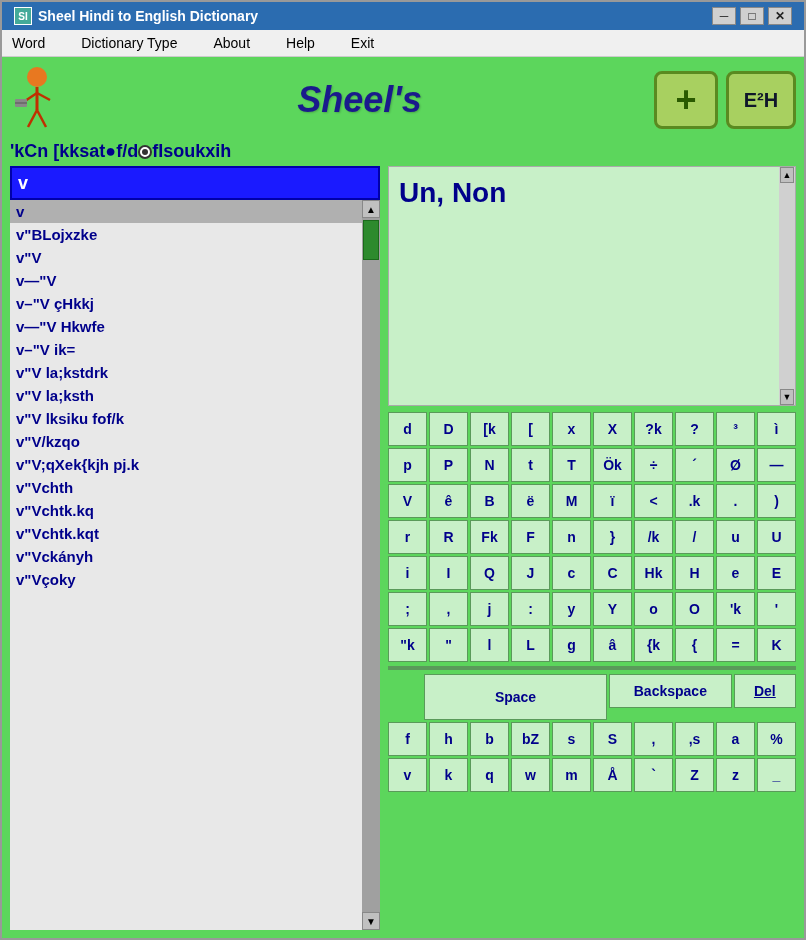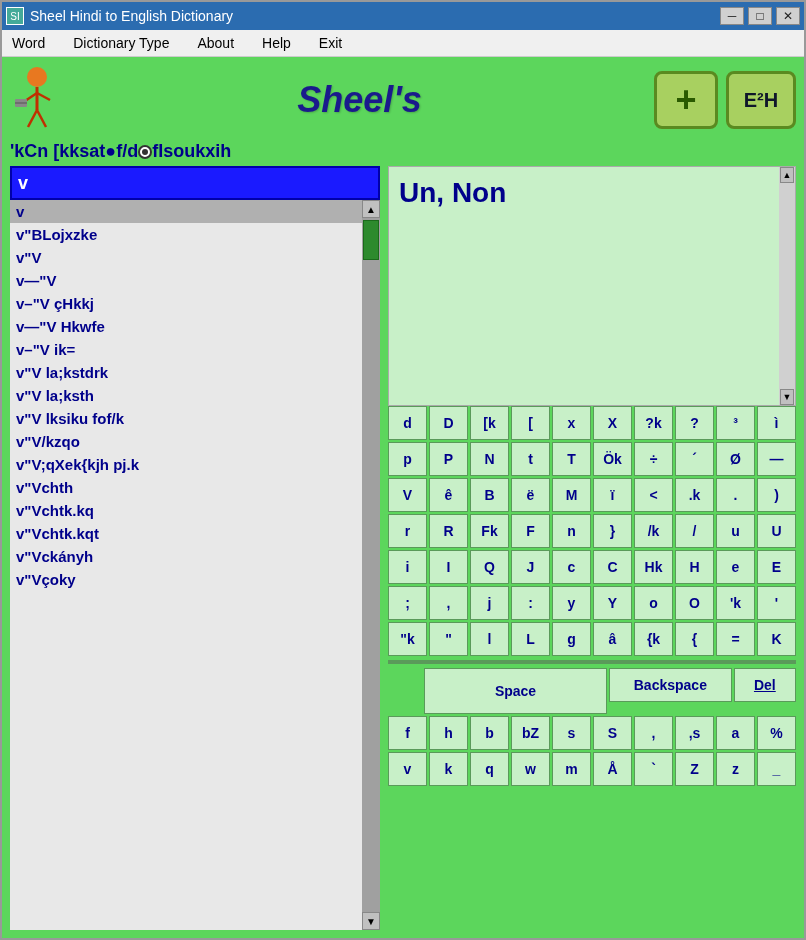--- a/index.html
+++ b/index.html
@@ -17,23 +17,24 @@
       border: 2px solid #999;
       display: flex;
       flex-direction: column;
     }
     .title-bar {
       background: #2b6cb0;
       color: white;
       display: flex;
       align-items: center;
       justify-content: space-between;
-      padding: 4px 4px;
+      padding: 4px 12px;
       height: 28px;
       flex-shrink: 0;
+      font-weight: bold;
     }
     .title-bar-left {
       display: flex;
       align-items: center;
       gap: 6px;
     }
     .title-bar-icon {
       width: 18px;
       height: 18px;
       background: #4a9;
@@ -52,21 +53,21 @@
       background: #d0d0d0;
       border: 1px solid #888;
       cursor: pointer;
       display: flex; align-items: center; justify-content: center;
       font-size: 12px; color: #222;
     }
     .menu-bar {
       background: #f0f0f0;
       display: flex;
       padding: 3px 6px;
-      gap: 20px;
+      gap: 28px;
       border-bottom: 1px solid #ccc;
       flex-shrink: 0;
     }
     .menu-item {
       font-size: 14px;
       cursor: pointer;
       padding: 2px 4px;
       color: #000;
     }
     .main-content {
@@ -209,20 +210,21 @@
       cursor: pointer;
       border-bottom: none;
     }
     .word-item:first-child {
       background: #b0b0b0;
     }
     .right-panel {
       flex: 1;
       display: flex;
       flex-direction: column;
+      gap: 6px;
     }
     .definition-box {
       background: #c8f0c8;
       border: 1px solid #aaa;
       flex: 0 0 240px;
       padding: 10px;
       position: relative;
       overflow: hidden;
     }
     .definition-text {

